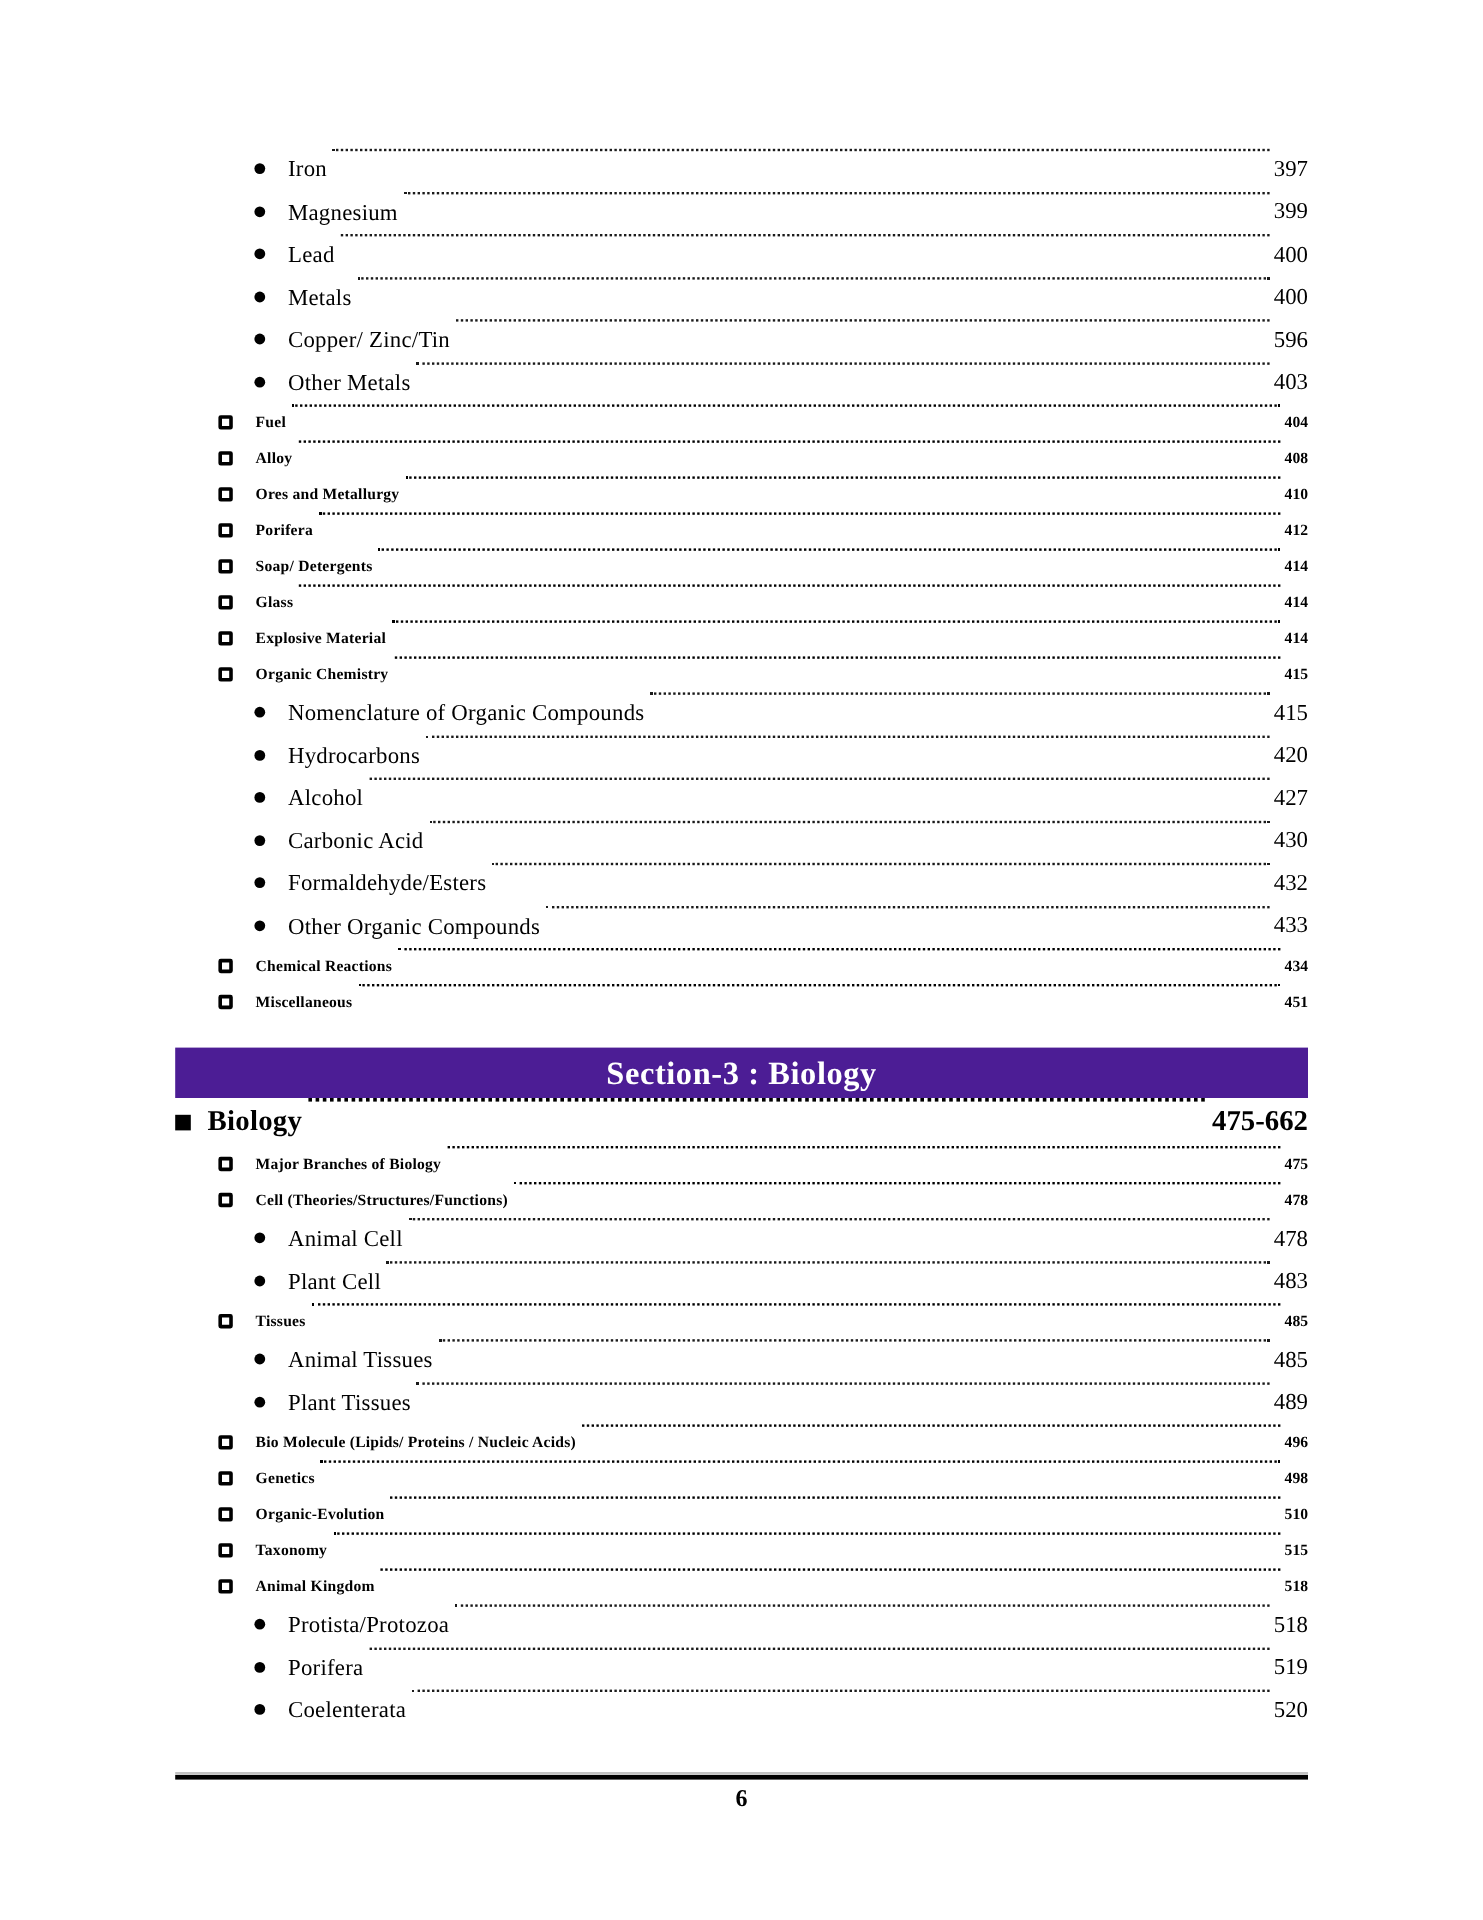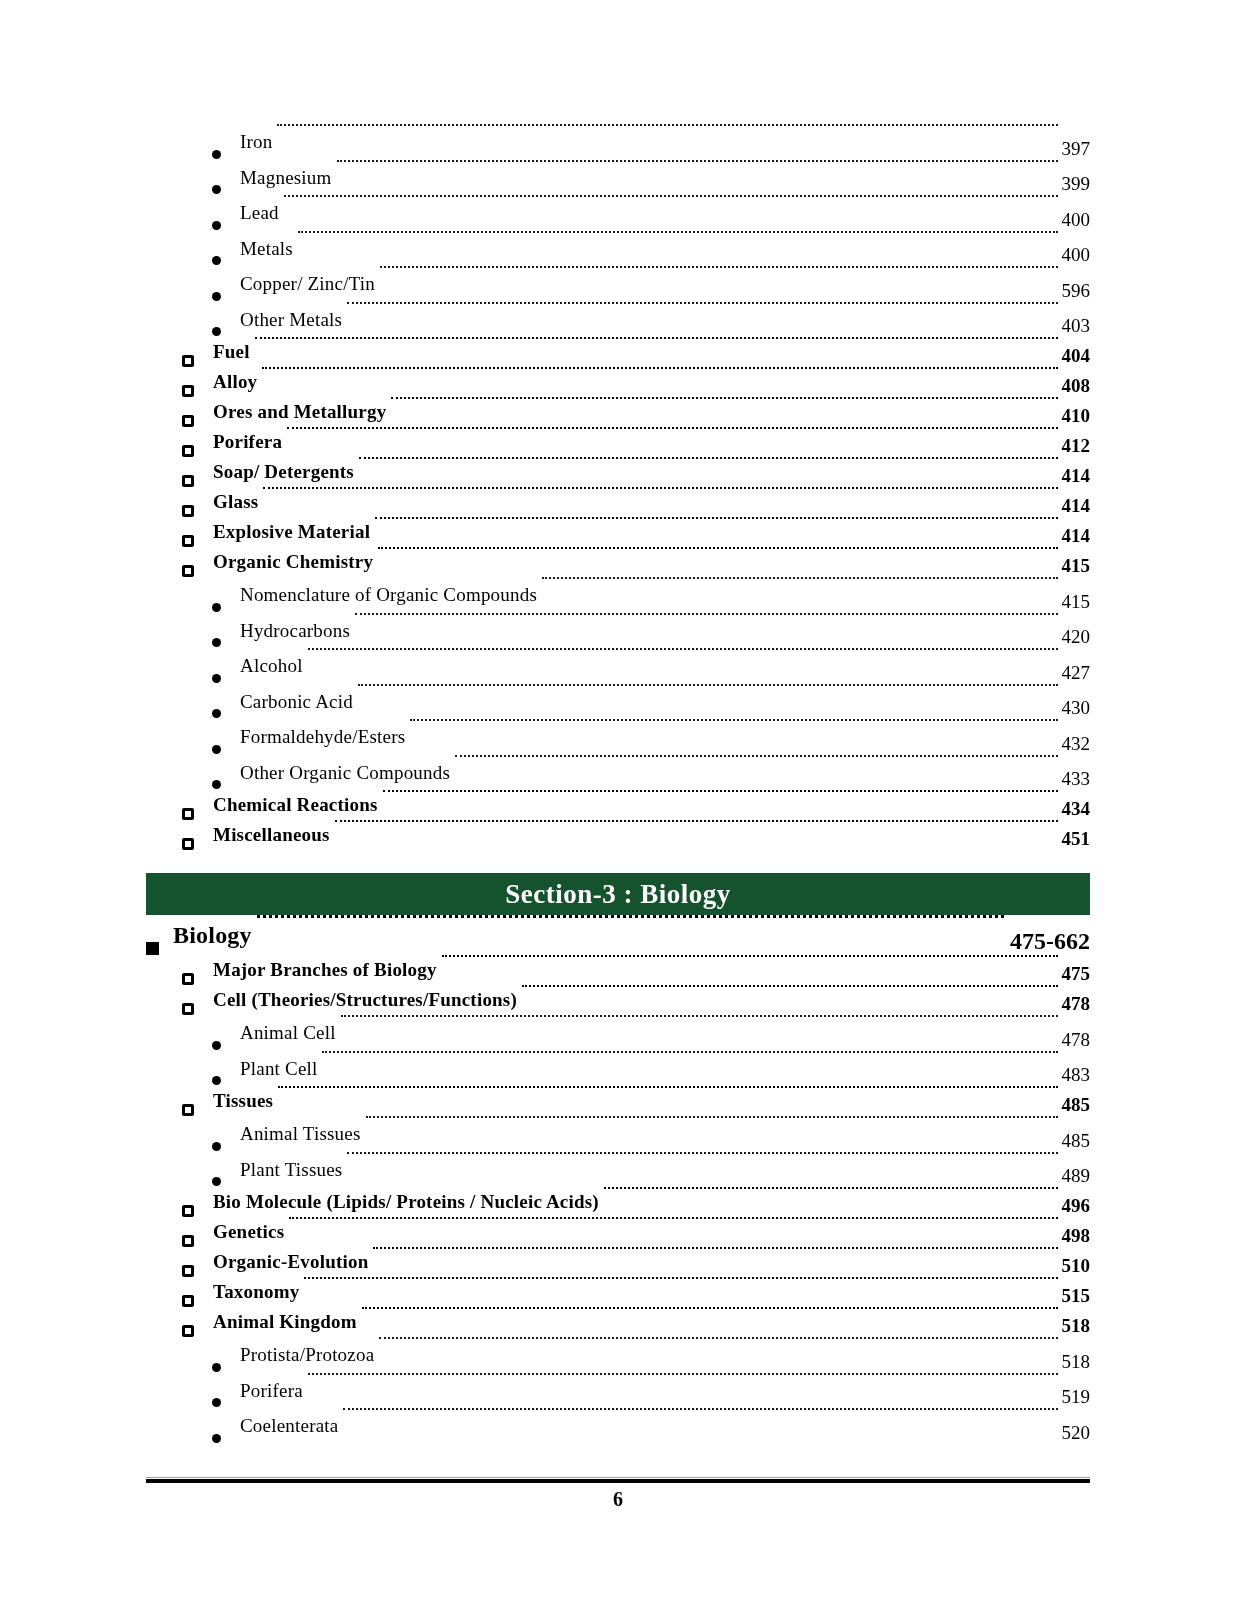--- a/index.html
+++ b/index.html
@@ -11,42 +11,42 @@
     color:#000;
     margin:0 auto;
     overflow:hidden;
   }
   .content{
     position:absolute;
     left:146px;top:124px;
     width:944px;
   }
   
-  .row{display:flex;align-items:flex-end;}
+  .row{display:flex;align-items:center;}
   .row .label{white-space:nowrap;letter-spacing:.2px;}
   .row .leader{
     flex:1 1 auto;height:0;min-width:14px;
     margin:0 4px 0 5px;
     align-self:baseline;
   }
   .row .page-num{white-space:nowrap;}
 
   
   .row.subtopic{font-size:19px;padding-left:66px;}
   .row.subtopic .label{line-height:35.5px;}
   .row.subtopic .leader{border-bottom:2px dotted #1a1a1a;}
   .bullet-circle{
     display:inline-block;flex:0 0 auto;
     width:9px;height:9px;border-radius:50%;
     background:#000;margin-right:19px;
     transform:translateY(-1px);
   }
 
   
-  .row.topic{font-size:19px;font-weight:bold;padding-left:36px;}
+  .row.topic{font-size:13px;font-weight:bold;padding-left:36px;}
   .row.topic .label{line-height:30px;}
   .row.topic .leader{border-bottom:2.6px dotted #000;}
   .bullet-square{
     display:inline-block;flex:0 0 auto;
     width:6px;height:6px;
     border:3px solid #000;border-radius:2px;
     margin-right:19px;
   }
 
   
@@ -57,21 +57,21 @@
   .bullet-square-filled{
     display:inline-block;flex:0 0 auto;
     width:13px;height:13px;background:#000;
     margin-right:14px;
   }
 
   
   .banner{
     margin-top:23px;
     height:42px;line-height:42px;
-    background:#14532d;color:#fff;
+    background:#4c1d95;color:#fff;
     text-align:center;
     font-size:27px;font-weight:bold;
     letter-spacing:.5px;
   }
 
   
   .footer{margin-top:33px;}
   .footer-rule{
     height:1px;
     border-top:1px solid #9a9a9a;

